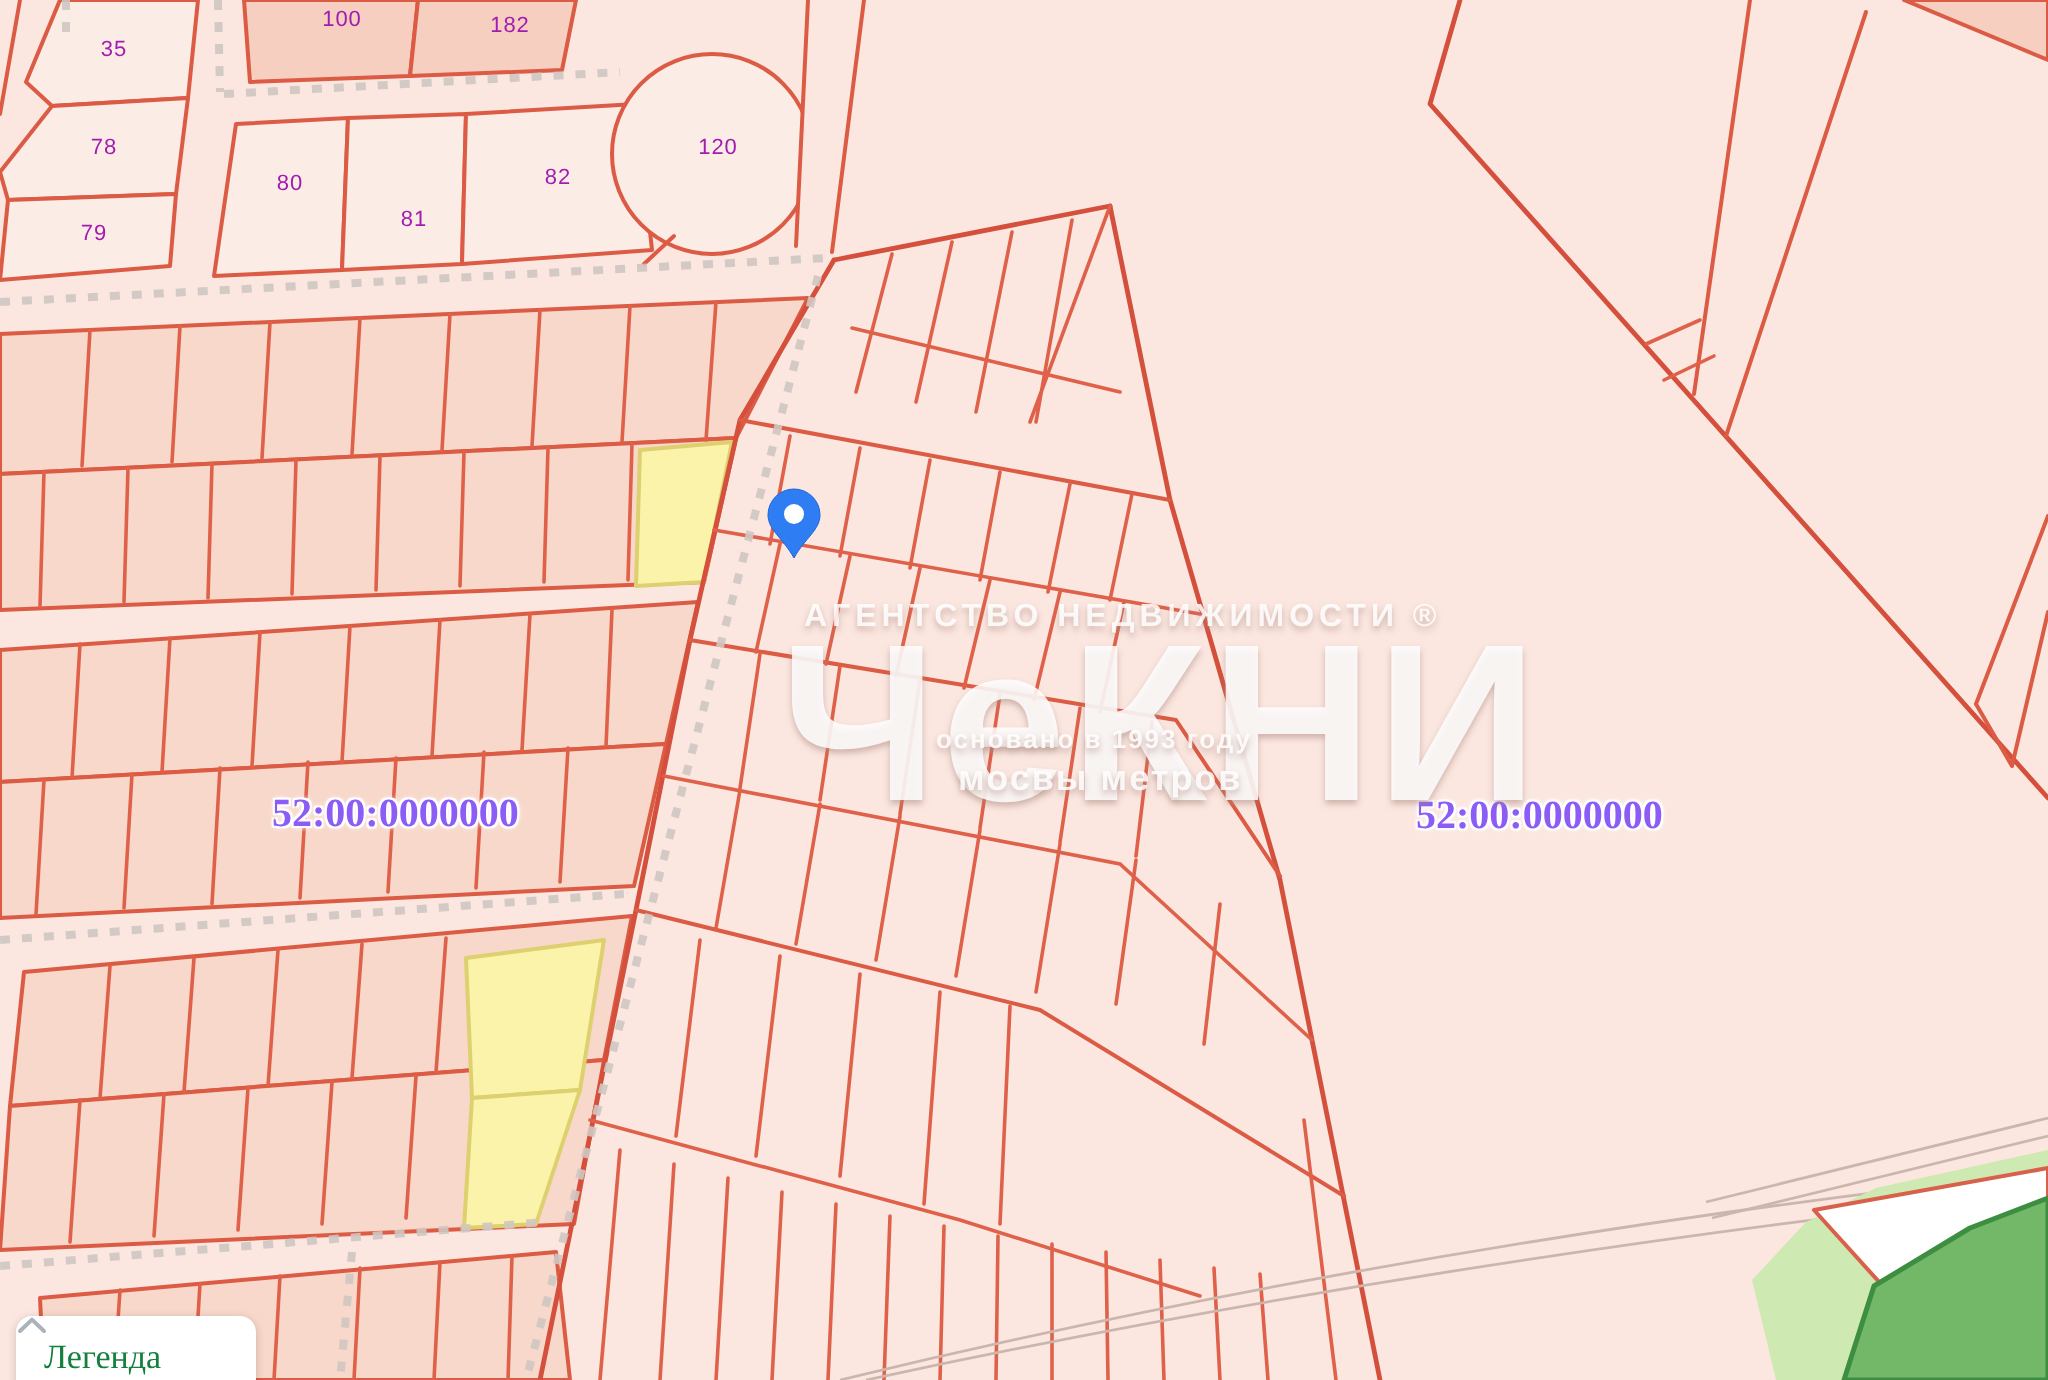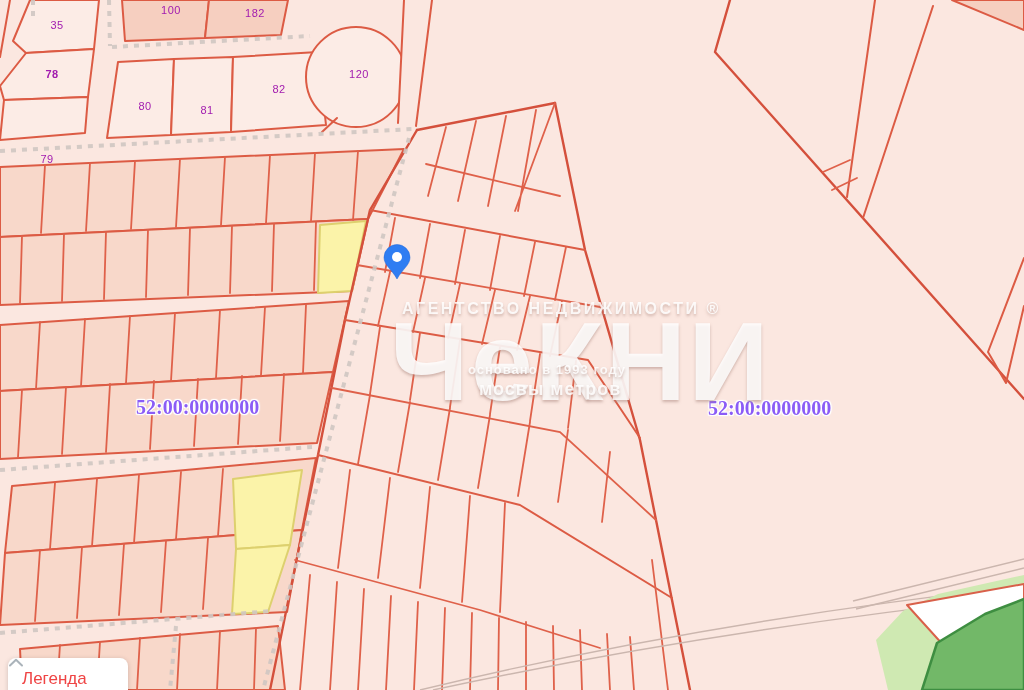--- a/index.html
+++ b/index.html
@@ -24,21 +24,21 @@
        text-shadow:0 0 3px #fff,0 0 3px #fff,1px 1px 0 #fff,-1px -1px 0 #fff,1px -1px 0 #fff,-1px 1px 0 #fff;}
   .wm{position:absolute;color:rgba(255,255,255,.85);text-shadow:0 2px 3px rgba(171,134,125,.55);white-space:nowrap;}
   .wm1{left:402px;top:300px;width:220px;text-align:center;font-size:16px;font-weight:bold;letter-spacing:2.5px;}
   .wmBig{left:390px;top:306px;font-size:112px;font-weight:bold;letter-spacing:2px;line-height:1;}
   .wm2{left:468px;top:362px;font-size:13px;font-weight:bold;letter-spacing:1px;text-align:center;}
   .wm3{left:479px;top:379px;font-size:18px;font-weight:bold;letter-spacing:1px;}
 
   
   .legend{position:absolute;left:8px;top:658px;width:120px;height:42px;background:#fff;border-radius:8px;
           box-shadow:0 1px 5px rgba(0,0,0,.18);display:flex;align-items:center;padding:0 14px;gap:12px;box-sizing:border-box;cursor:pointer;}
-  .legend-label{font-size:17px;color:#ef4444;}
+  .legend-label{font-size:17px;color:#15803d;font-family:Liberation Serif, serif;}
   .legend svg{position:static;}
 </style>
 </head>
 <body>
 
 <div id="stage">
 
   <svg width="1024" height="690" viewBox="0 0 1024 690">
     <rect x="0" y="0" width="1024" height="690" fill="#fbe7e0"></rect>
 
@@ -130,23 +130,23 @@
       <path d="M985,614 L1024,599 L1024,690 L922,690 L937,643 Z" fill="#72b868" stroke="#3e8e41" stroke-width="2.5" stroke-linejoin="round"></path>
     </g>
 
     <g>
       <path d="M397,279 C391.5,269 384,265 384,257.5 A13,13 0 1 1 410,257.5 C410,265 402.5,269 397,279 Z" fill="#2f7df2" stroke="#1f66d9" stroke-width="0.5"></path>
       <circle cx="397" cy="257" r="5" fill="#ffffff"></circle>
     </g>
   </svg>
 
   <span class="pnum" style="left:57px;top:25px;">35</span>
-  <span class="pnum" style="left:52px;top:74px;font-weight:bold;">78</span>
-  <span class="pnum" style="left:47px;top:117px;margin-top:42px;">79</span>
-  <span class="pnum" style="left:145px;top:106px;">80</span>
+  <span class="pnum" style="left:52px;top:74px;">78</span>
+  <span class="pnum" style="left:47px;top:117px;">79</span>
+  <span class="pnum" style="left:145px;top:92px;">80</span>
   <span class="pnum" style="left:207px;top:110px;">81</span>
   <span class="pnum" style="left:279px;top:89px;">82</span>
   <span class="pnum" style="left:171px;top:10px;">100</span>
   <span class="pnum" style="left:255px;top:13px;">182</span>
   <span class="pnum" style="left:359px;top:74px;">120</span>
 
   <div class="cad" style="left:136px;top:396px;">52:00:0000000</div>
   <div class="cad" style="left:708px;top:397px;">52:00:0000000</div>
 
   <div class="wm wm1">АГЕНТСТВО НЕДВИЖИМОСТИ ®</div>

